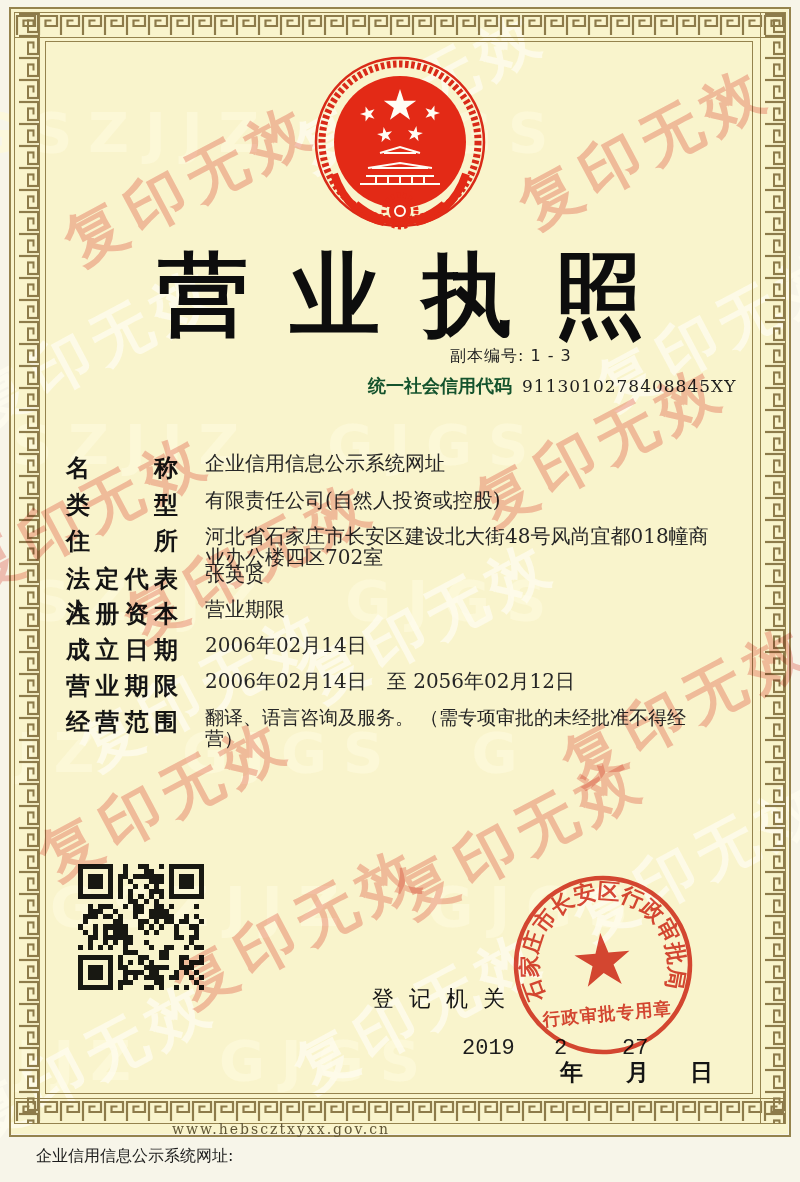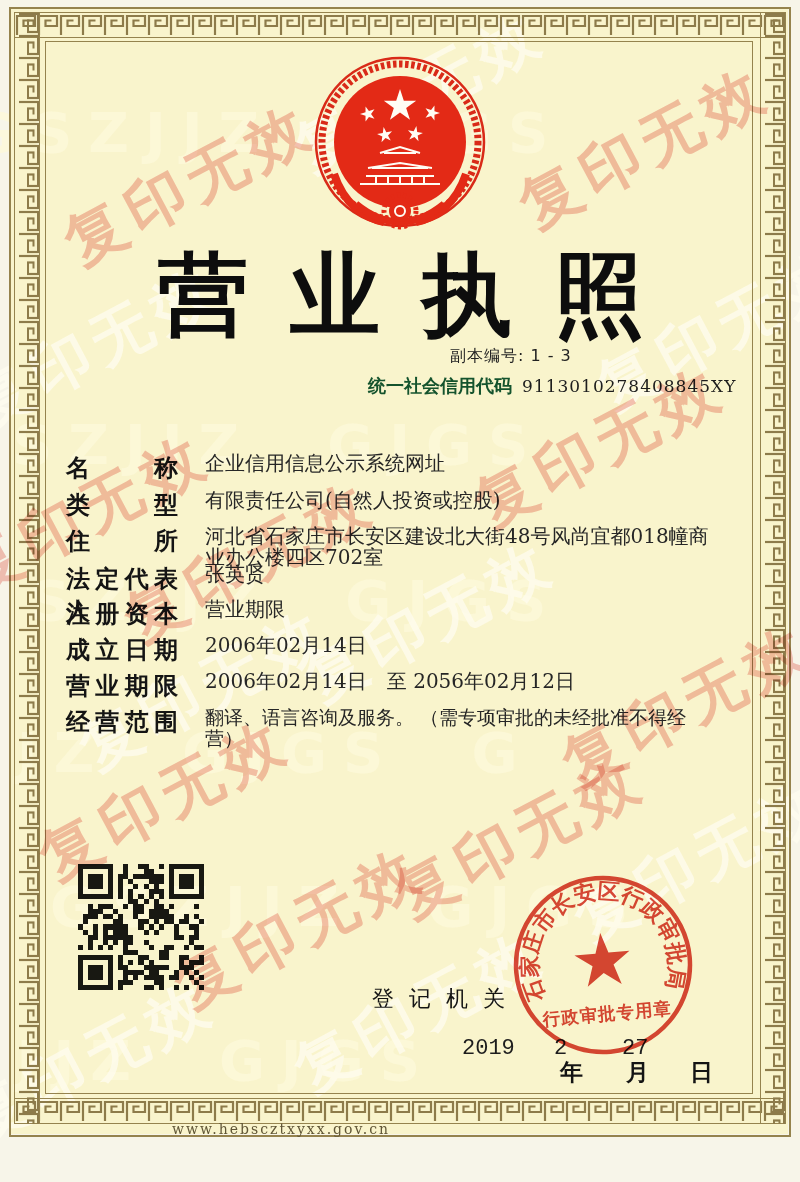--- a/index.html
+++ b/index.html
@@ -509,20 +509,21 @@
   </svg>
 
   <div class="abs datenum" id="date-year">2019</div>
   <div class="abs datenum" id="date-month">2</div>
   <div class="abs datenum" id="date-day">27</div>
   <div class="abs datelbl" id="lbl-year">年</div>
   <div class="abs datelbl" id="lbl-month">月</div>
   <div class="abs datelbl" id="lbl-day">日</div>
 
   <div class="abs" id="footer-url">www.hebscztxyxx.gov.cn</div>
+  <div class="abs" id="footer-left">企业信用信息公示系统网址:</div>
 
   <div class="abs wm wm-pink" style="left:190px;top:185px">复印无效</div>
   <div class="abs wm wm-pink" style="left:645px;top:148px">复印无效</div>
   <div class="abs wm wm-pink" style="left:85px;top:515px">复印无效</div>
   <div class="abs wm wm-pink" style="left:250px;top:562px">复印无效</div>
   <div class="abs wm wm-pink" style="left:600px;top:447px">复印无效</div>
   <div class="abs wm wm-pink" style="left:688px;top:706px">复印无效</div>
   <div class="abs wm wm-pink" style="left:165px;top:800px">复印无效</div>
   <div class="abs wm wm-pink" style="left:520px;top:838px">复印无效</div>
   <div class="abs wm wm-pink" style="left:300px;top:928px">复印无效</div>

